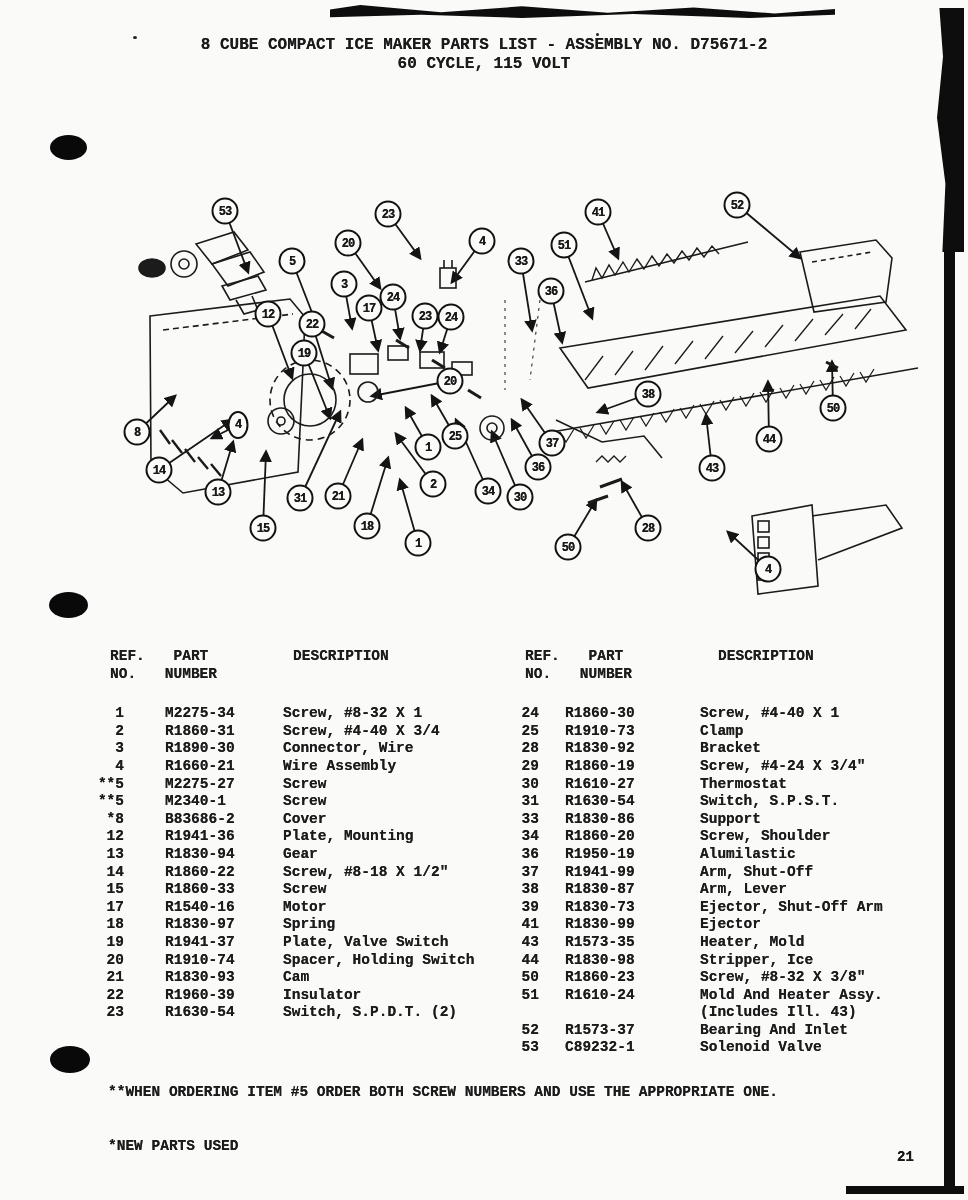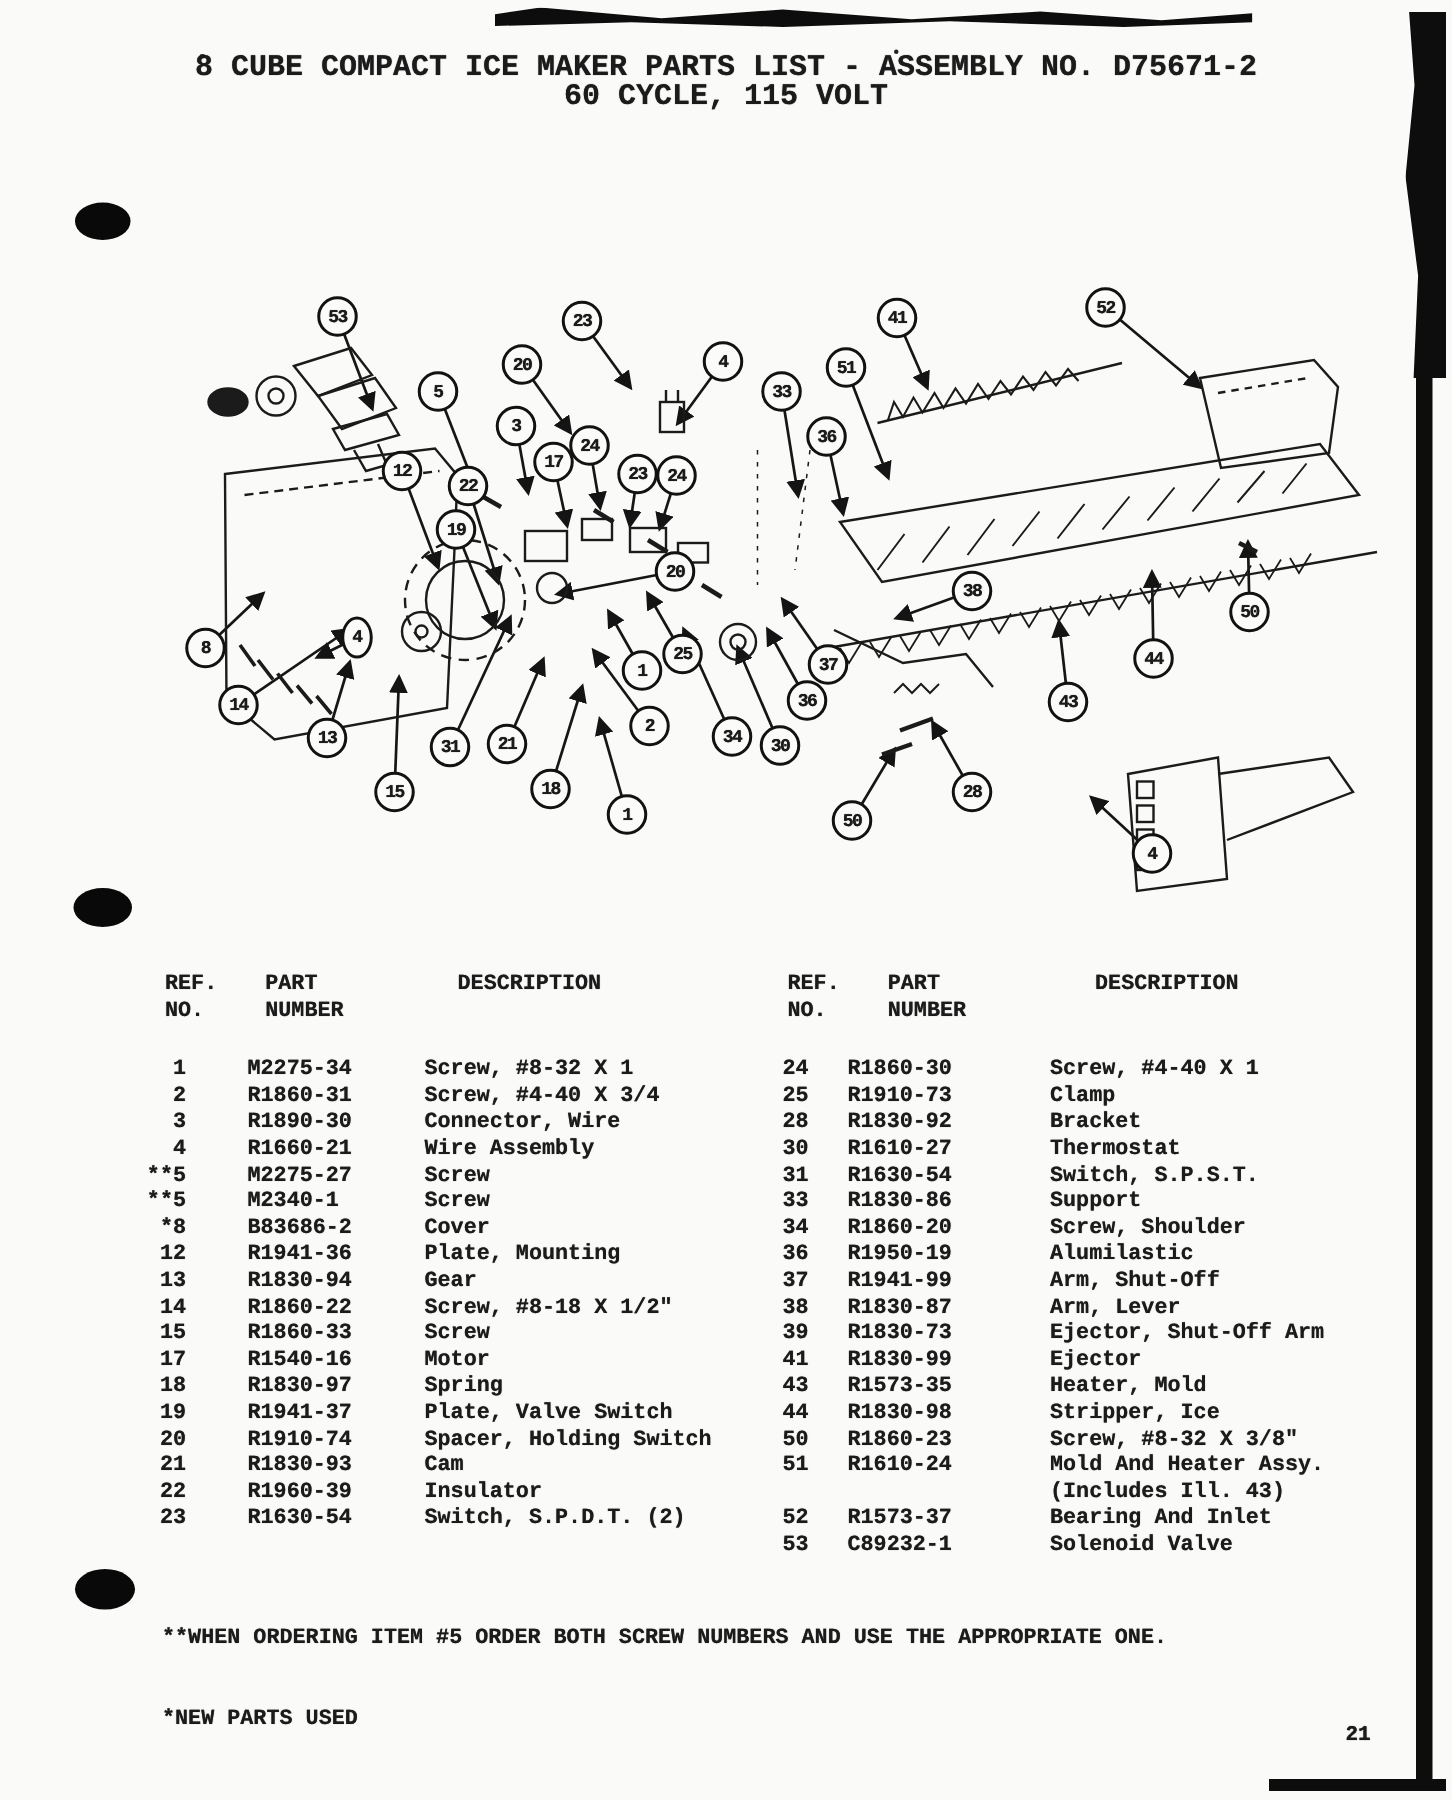--- a/index.html
+++ b/index.html
@@ -18,41 +18,41 @@
   .art-right{left:944px;top:248px;width:11px;height:944px;}
   .art-bottom{left:846px;top:1186px;width:118px;height:8px;}
   .speck{position:absolute;background:#222;border-radius:50%;}
   .punch{position:absolute;background:#090909;border-radius:50%;}
   .punch-1{left:50px;top:135px;width:37px;height:25px;}
   .punch-2{left:49px;top:592px;width:39px;height:26px;}
   .punch-3{left:50px;top:1046px;width:40px;height:27px;}
   
   .title-block{
     position:absolute;left:0;top:36px;width:968px;text-align:center;
-    font-weight:bold;font-size:20px;line-height:19px;letter-spacing:0;
+    font-weight:bold;font-size:16px;line-height:19px;letter-spacing:0;
     text-shadow:0 0 .6px rgba(20,20,20,.85);
   }
   
   .diagram-svg{position:absolute;left:0;top:0;width:968px;height:1200px;pointer-events:none;}
   .balloon{
     position:absolute;width:27px;height:27px;border:2.6px solid #121212;border-radius:50%;
     background:#fbfbf9;display:flex;align-items:center;justify-content:center;
     font-size:12px;font-weight:bold;letter-spacing:-1px;transform:translate(-50%,-50%);
     text-shadow:0 0 .5px #000;box-sizing:border-box;
   }
   .balloon.oval{width:21px;height:28px;}
   
   .ptable{position:absolute;top:648px;font-size:14.5px;line-height:17.6px;font-weight:bold;
     text-shadow:0 0 .5px rgba(20,20,20,.8);}
   .ptable-left{left:84px;width:420px;}
   .ptable-right{left:499px;width:456px;}
   .phead{display:flex;margin-bottom:22px;}
   .phead .hcol{display:flex;flex-direction:column;}
   .hcol-ref{margin-left:26px;}
-  .hcol-part{margin-left:32px;}
+  .hcol-part{margin-left:20px;align-items:center;}
   .hcol-desc{}
   .ptable-left  .hcol-desc{margin-left:76px;}
   .ptable-right .hcol-desc{margin-left:86px;}
   .prow{display:flex;}
   .c-ref{width:40px;text-align:right;white-space:pre;flex:none;}
   .c-part{width:110px;white-space:pre;flex:none;}
   .ptable-left  .c-part{margin-left:41px;}
   .ptable-right .c-part{margin-left:26px;}
   .c-desc{white-space:pre;flex:none;font-family:Liberation Mono, monospace;}
   .ptable-left  .c-desc{margin-left:8px;}
@@ -374,20 +374,25 @@
           <span class="c-ref">25</span>
           <span class="c-part">R1910-73</span>
           <span class="c-desc">Clamp</span>
         </div>
         <div class="prow">
           <span class="c-ref">28</span>
           <span class="c-part">R1830-92</span>
           <span class="c-desc">Bracket</span>
         </div>
         <div class="prow">
+          <span class="c-ref">29</span>
+          <span class="c-part">R1860-19</span>
+          <span class="c-desc">Screw, #4-24 X 3/4"</span>
+        </div>
+        <div class="prow">
           <span class="c-ref">30</span>
           <span class="c-part">R1610-27</span>
           <span class="c-desc">Thermostat</span>
         </div>
         <div class="prow">
           <span class="c-ref">31</span>
           <span class="c-part">R1630-54</span>
           <span class="c-desc">Switch, S.P.S.T.</span>
         </div>
         <div class="prow">

